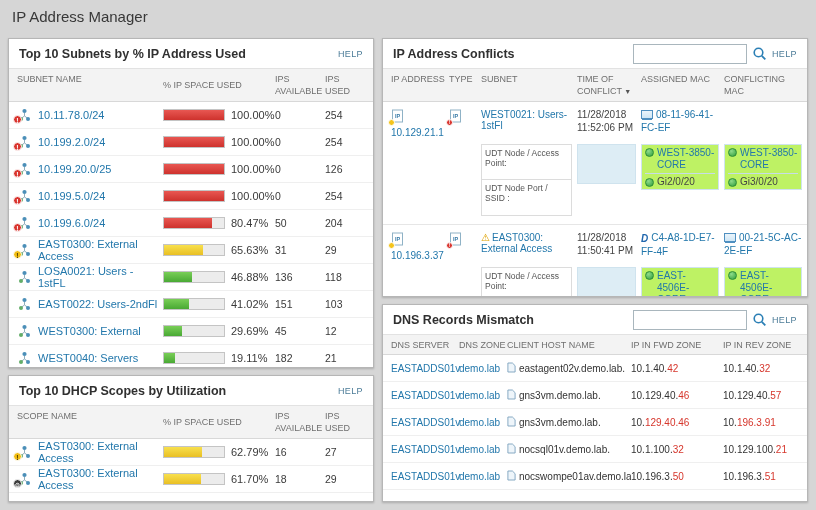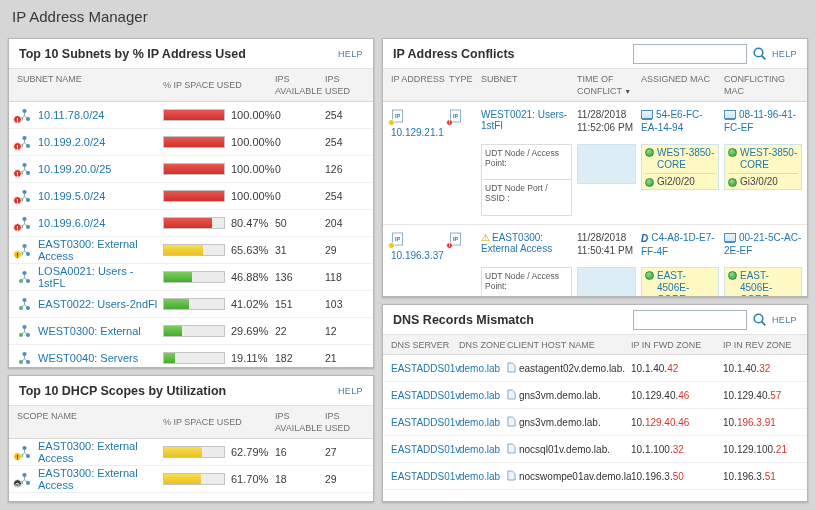--- a/index.html
+++ b/index.html
@@ -54,21 +54,21 @@
   .time-cell{color:#444;font-size:10px;line-height:1.25}
   .mac-cell{line-height:1.25}
   .devicon{display:inline-block;vertical-align:-1px;margin-right:3px}
   .devicon.computer{width:10px;height:7px;border:1px solid #4f8fc0;background:linear-gradient(#eaf4fb,#cfe6f5);box-shadow:0 2px 0 -1px #4f8fc0}
   .devicon.d::before{content:"D";font-weight:bold;color:#1f66ad;font-size:10px;font-style:italic}
   .sub{margin-top:2px}
   .sub.labels{grid-column:3;display:flex;flex-direction:column}
   .lbox{border:1px solid #dcdcdc;background:#fff;font-size:8.5px;color:#555;padding:3px 3px;height:36px;box-sizing:border-box}
   .lbox+.lbox{border-top:none}
   .sub.spacer{grid-column:4;background:#ddedf5;border:1px solid #cfe3ee;margin-right:5px;min-height:40px}
-  .sub.val{background:#fef9c3;border:1px solid #cfe3ee;padding:2px 3px;font-size:10px;margin-right:5px}
+  .sub.val{background:#bef264;border:1px solid #cfe3ee;padding:2px 3px;font-size:10px;margin-right:5px}
   .nline{display:flex;gap:3px;align-items:flex-start;padding-bottom:2px;line-height:1.2}
   .pline{display:flex;gap:3px;align-items:center;border-top:1px solid #c6dcE8;padding-top:2px;color:#444}
   .dot{width:9px;height:9px;min-width:9px;border-radius:50%;background:radial-gradient(circle at 35% 30%,#8fdc8a,#2f9e3c);border:1px solid #2c8d37;box-sizing:border-box;margin-top:1px}
   
   .d-head{display:grid;grid-template-columns:76px 48px 124px 92px 84px;background:#f3f3f3;border-bottom:1px solid #d8d8d8;color:#6f6f6f;font-size:9px;padding:5px 0 4px}
   .d-head>div:first-child{padding-left:8px}
   .d-row{display:grid;grid-template-columns:76px 48px 124px 92px 84px;align-items:center;height:26px;border-bottom:1px solid #efefef;font-size:10px}
   .d-row>*:first-child{padding-left:8px}
   .host-cell{display:flex;align-items:center;gap:3px;color:#333;white-space:nowrap;overflow:hidden}
   .ipok{color:#333}.ipbad{color:#d6362c}
@@ -289,21 +289,21 @@
               
             </span>
             <a class="link">WEST0300: External</a>
           </div>
           <div class="cb">
             <span class="bar">
               <span class="fill green" style="width: 29.69%;"></span>
             </span>
             <span class="pct">29.69%</span>
           </div>
-          <div class="ca num">22</div>
+          <div class="ca num">45</div>
           <div class="cu num">12</div>
         </div>
 
         <div class="s-row">
           <div class="cn">
             <span class="icon-wrap">
               <svg width="15" height="14" viewBox="0 0 15 14">
                 <circle cx="7.5" cy="3" r="2.1" fill="#4b8fb8"></circle>
                 <path d="M7.5 5v3M7.5 8L4 10.5M7.5 8l3.5 2.5" stroke="#90aebc" stroke-width="1" fill="none"></path>
                 <circle cx="4" cy="11" r="2" fill="#63ad68"></circle>
@@ -428,23 +428,20 @@
                 <text x="6.5" y="9" font-size="5.5" fill="#3a7ca8" text-anchor="middle" font-weight="bold">IP</text>
               </svg>
               <span class="rbadge"></span>
             </span>
           </div>
           <div class="subnet-cell">
             <a class="link">WEST0021: Users-1stFl</a>
           </div>
           <div class="time-cell">11/28/2018 11:52:06 PM</div>
           <div class="mac-cell">
-            <span class="devicon computer"></span><a class="link">54-E6-FC-EA-14-94</a>
-          </div>
-          <div class="mac-cell">
             <span class="devicon computer"></span><a class="link">08-11-96-41-FC-EF</a>
           </div>
           <div class="sub labels">
             <div class="lbox">UDT Node / Access Point:</div>
             <div class="lbox">UDT Node Port / SSID :</div>
           </div>
           <div class="sub spacer"></div>
           <div class="sub val">
             <div class="nline">
               <span class="dot"></span>

